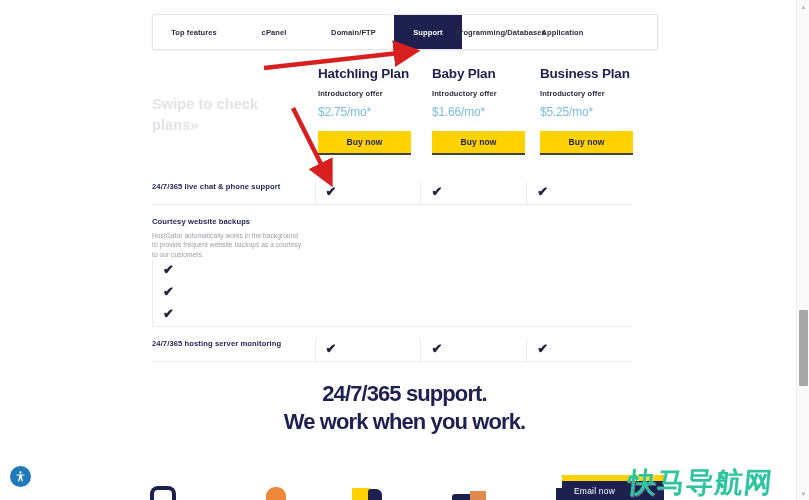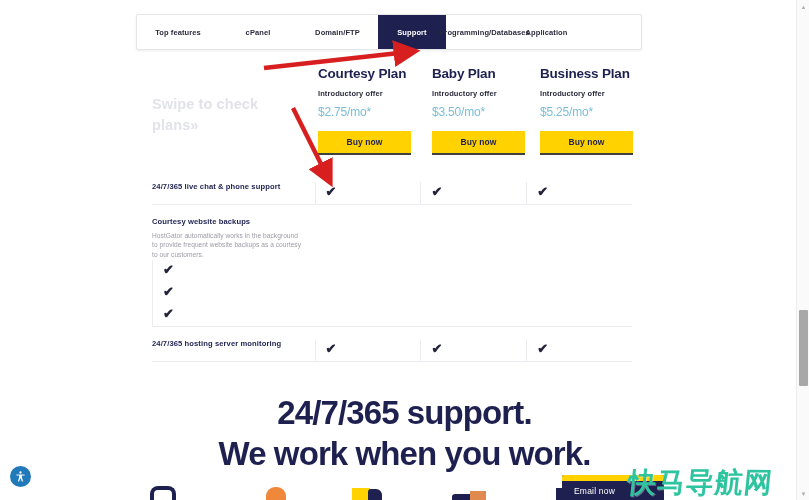--- a/index.html
+++ b/index.html
@@ -8,21 +8,21 @@
     width: 809px; height: 500px;
     background: #ffffff;
     font-family: "Liberation Sans", sans-serif;
     overflow: hidden;
   }
   #page { position: relative; width: 809px; height: 500px; background:#fff; overflow:hidden; }
 
   
   .tabbar {
     position: absolute;
-    left: 136px; top: 14px;
+    left: 152px; top: 14px;
     width: 506px; height: 36px;
     background: #ffffff;
     border: 1px solid #e6e6ea;
     border-radius: 2px;
     box-shadow: 0 1px 3px rgba(0,0,0,0.07);
     display: flex;
     align-items: stretch;
   }
   .tab {
     flex: 0 0 auto;
@@ -120,24 +120,24 @@
     align-self: stretch;
   }
   .check { font-size: 13px; color: #23243c; line-height: 1; font-weight: bold; }
 
   
   .trow.tall { min-height: 52px; flex-direction: column; }
 
   
   .big-heading {
     position: absolute;
-    left: 0; top: 392px; width: 809px;
+    left: 0; top: 380px; width: 809px;
     text-align: center;
     color: #1e2150;
-    font-size: 33px;
+    font-size: 22px;
     font-weight: bold;
     line-height: 1.25;
     letter-spacing: -.9px;
   }
   .big-heading .l2 { display: block; }
 
   
   .bot-icons { position: absolute; left: 0; top: 487px; width: 809px; height: 13px; }
   .bic { position: absolute; bottom: 0; }
   .bic0 { left: 150px; width: 26px; height: 14px; border: 4px solid #1e2150; border-bottom: none; border-radius: 8px 8px 0 0; }
@@ -216,29 +216,29 @@
     <div class="tab t3">Domain/FTP</div>
     <div class="tab t4 active">Support</div>
     <div class="tab t5">Programming/Databases</div>
     <div class="tab t6">Application</div>
   </div>
 
   <div class="swipe">Swipe to check plans»</div>
 
   <div class="plans">
     <div class="plan p0">
-      <div class="plan-title">Courtesy Plan</div>
+      <div class="plan-title">Hatchling Plan</div>
       <div class="plan-offer">Introductory offer</div>
       <div class="plan-price">$2.75/mo*</div>
       <button class="buy-btn">Buy now</button>
     </div>
     <div class="plan p1">
       <div class="plan-title">Baby Plan</div>
       <div class="plan-offer">Introductory offer</div>
-      <div class="plan-price">$3.50/mo*</div>
+      <div class="plan-price">$1.66/mo*</div>
       <button class="buy-btn">Buy now</button>
     </div>
     <div class="plan p2">
       <div class="plan-title">Business Plan</div>
       <div class="plan-offer">Introductory offer</div>
       <div class="plan-price">$5.25/mo*</div>
       <button class="buy-btn">Buy now</button>
     </div>
   </div>
 

